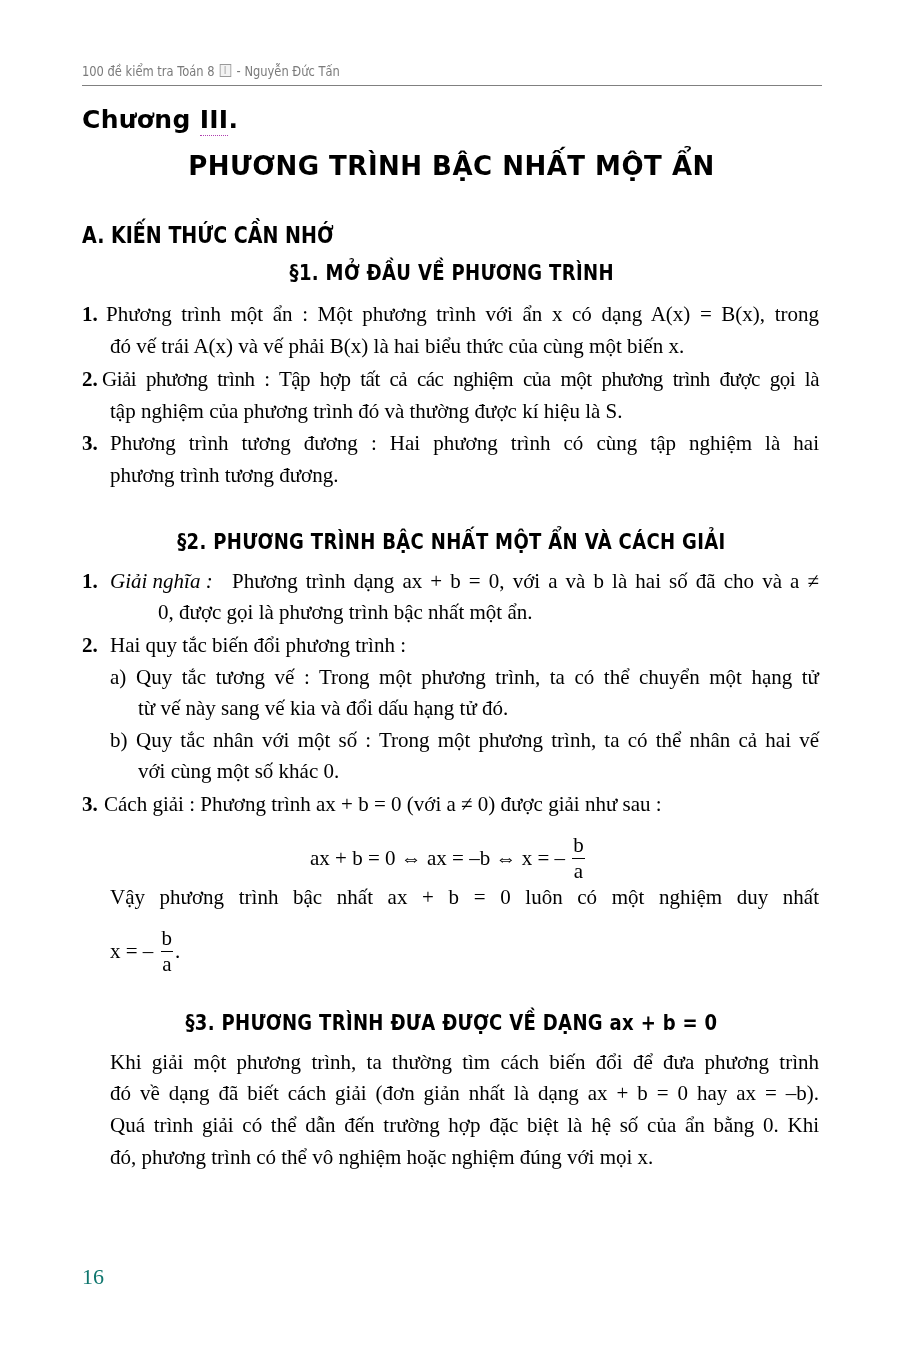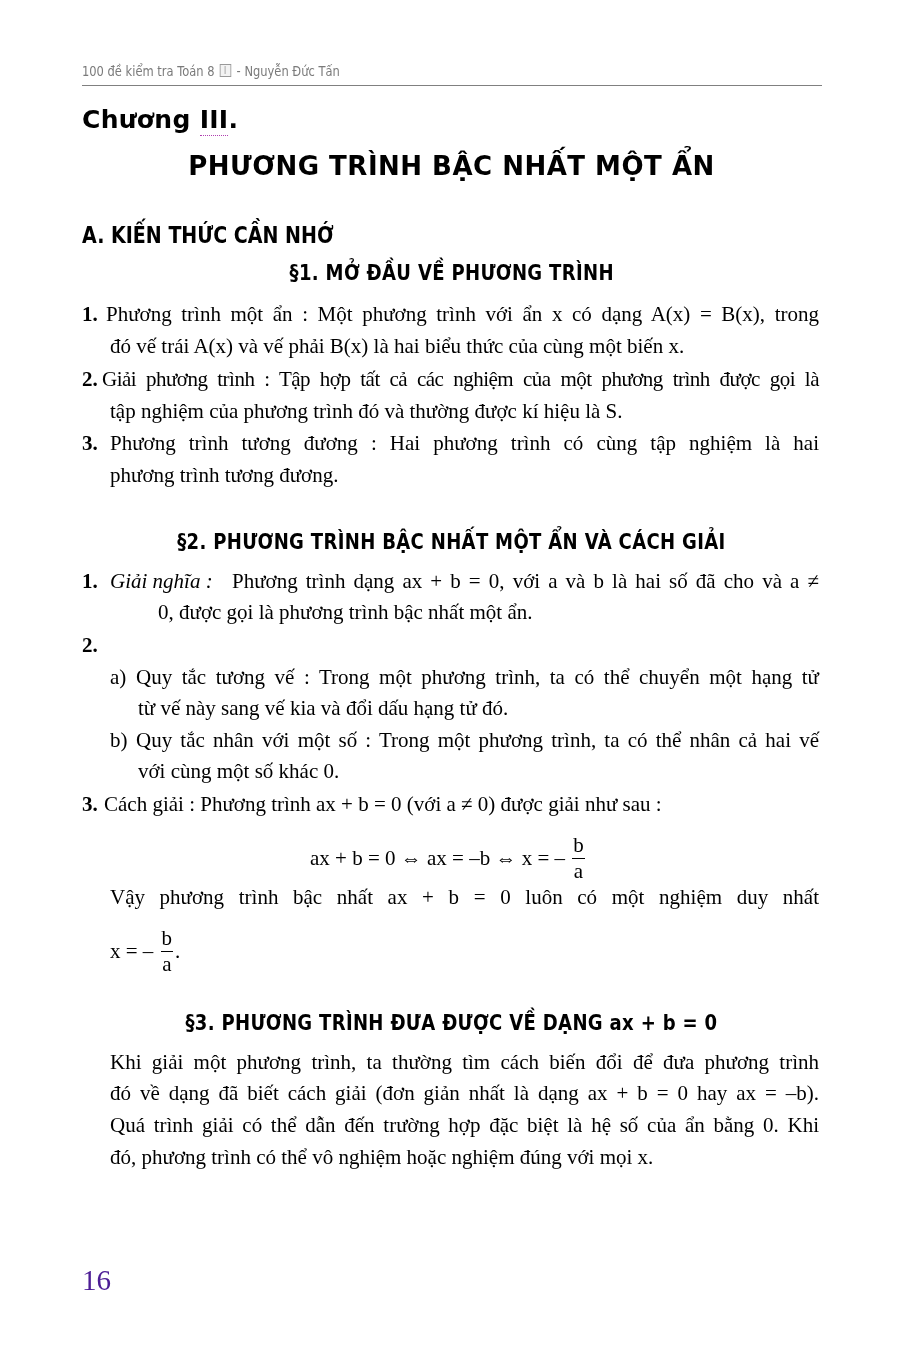--- a/index.html
+++ b/index.html
@@ -135,22 +135,22 @@
     }
     .frac .n, .frac .d {
       display: block;
       padding: 2px 1px;
     }
     .frac .n { border-bottom: 1px solid #000; }
     .page-number {
       position: absolute;
       left: 82px;
       top: 1264px;
-      font-size: 29px;
-      color: #4c1d95;
+      font-size: 22px;
+      color: #0f766e;
     }
   </style>
 </head>
 <body>
 
 <div class="page">
 
   <div class="running-header">
     <span class="ht">
       <span>100 đề kiểm tra Toán 8</span>
@@ -186,20 +186,21 @@
   <div class="section-heading" style="top:529px;">
     <span>§2. PHƯƠNG TRÌNH BẬC NHẤT MỘT ẨN VÀ CÁCH GIẢI</span>
   </div>
 
   <div class="line" style="left:82px; top:569px;"><span class="num">1.</span></div>
   <div class="line" style="left:110px; top:569px;"><span class="ital">Giải nghĩa :</span></div>
   <div class="justify-line" style="left:232px; top:569px; width:587px;">Phương trình dạng ax + b = 0, với a và b là hai số đã cho và a ≠</div>
   <div class="line" style="left:110px; top:600px;margin-left:48px;">0, được gọi là phương trình bậc nhất một ẩn.</div>
 
   <div class="line" style="left:82px; top:633px;"><span class="num">2.</span></div>
+  <div class="line" style="left:110px; top:633px;">Hai quy tắc biến đổi phương trình :</div>
 
   <div class="line" style="left:110px; top:665px;">a)</div>
   <div class="justify-line" style="left:136px; top:665px; width:683px;">Quy tắc tương vế : Trong một phương trình, ta có thể chuyển một hạng tử</div>
   <div class="line" style="left:138px; top:696px;">từ vế này sang vế kia và đổi dấu hạng tử đó.</div>
 
   <div class="line" style="left:110px; top:728px;">b)</div>
   <div class="justify-line" style="left:136px; top:728px; width:683px;">Quy tắc nhân với một số : Trong một phương trình, ta có thể nhân cả hai vế</div>
   <div class="line" style="left:138px; top:759px;">với cùng một số khác 0.</div>
 
   <div class="line" style="left:82px; top:792px;"><span class="num">3.</span></div>

